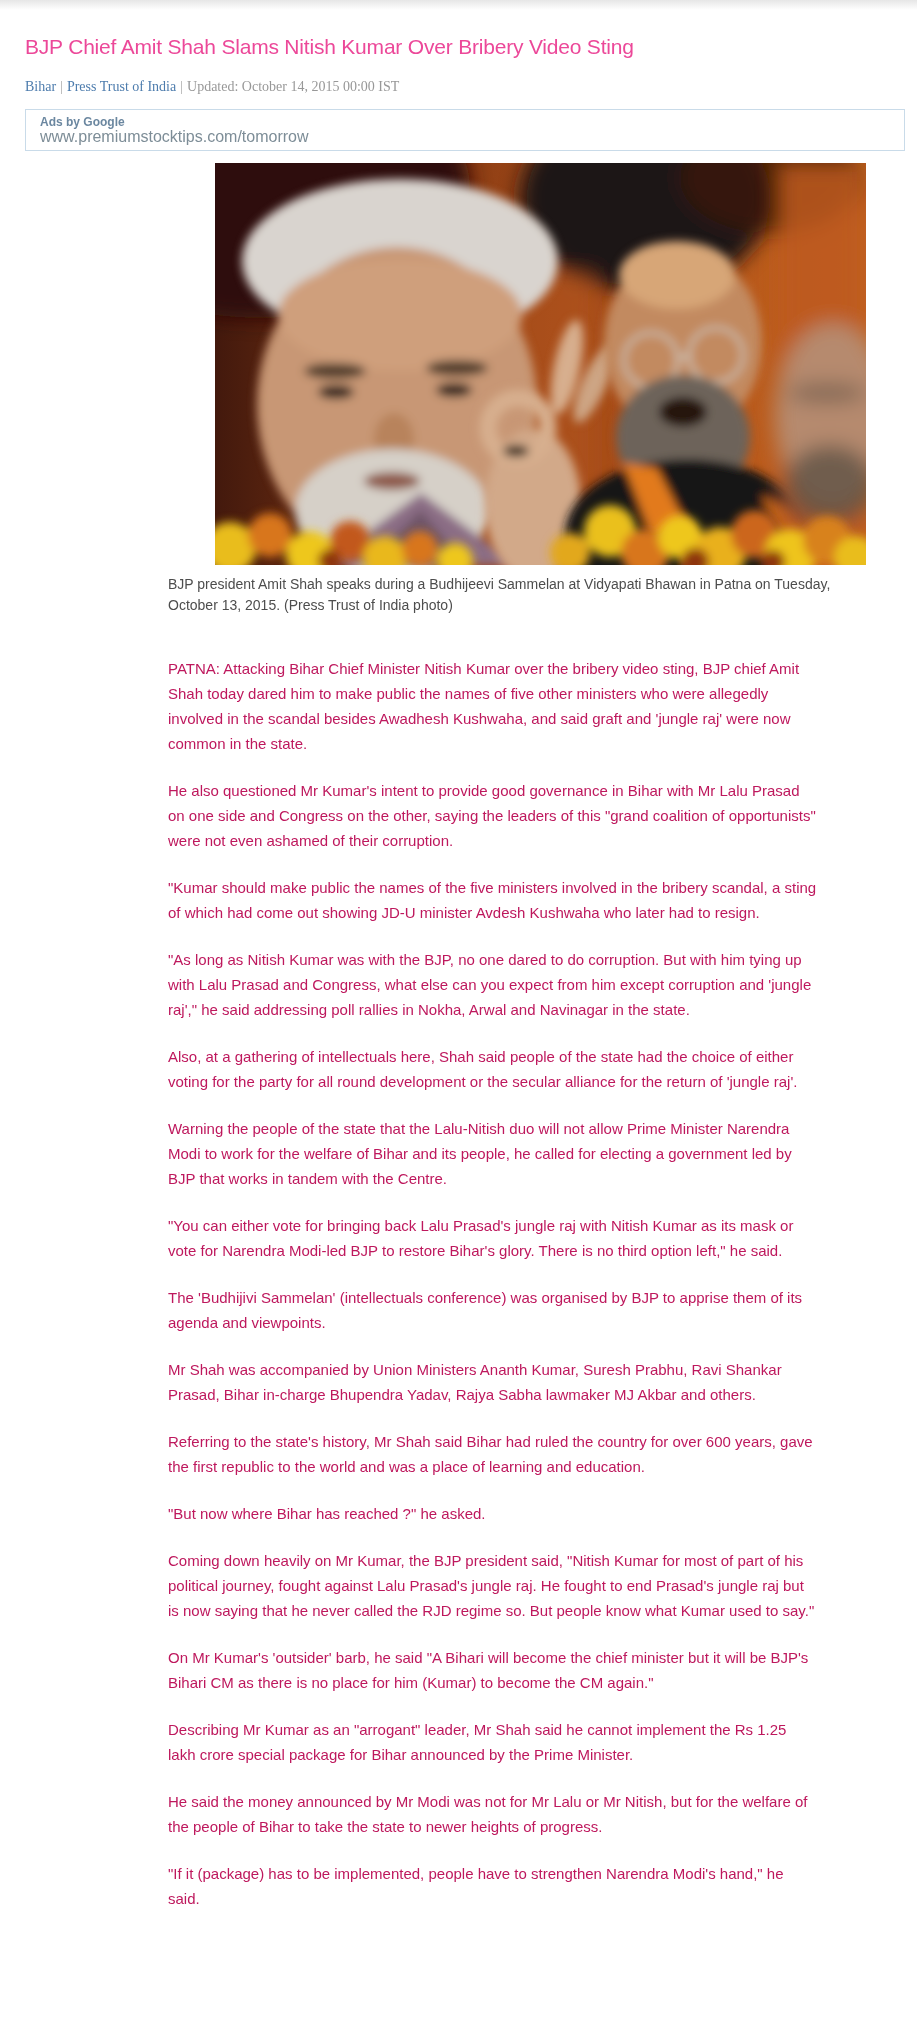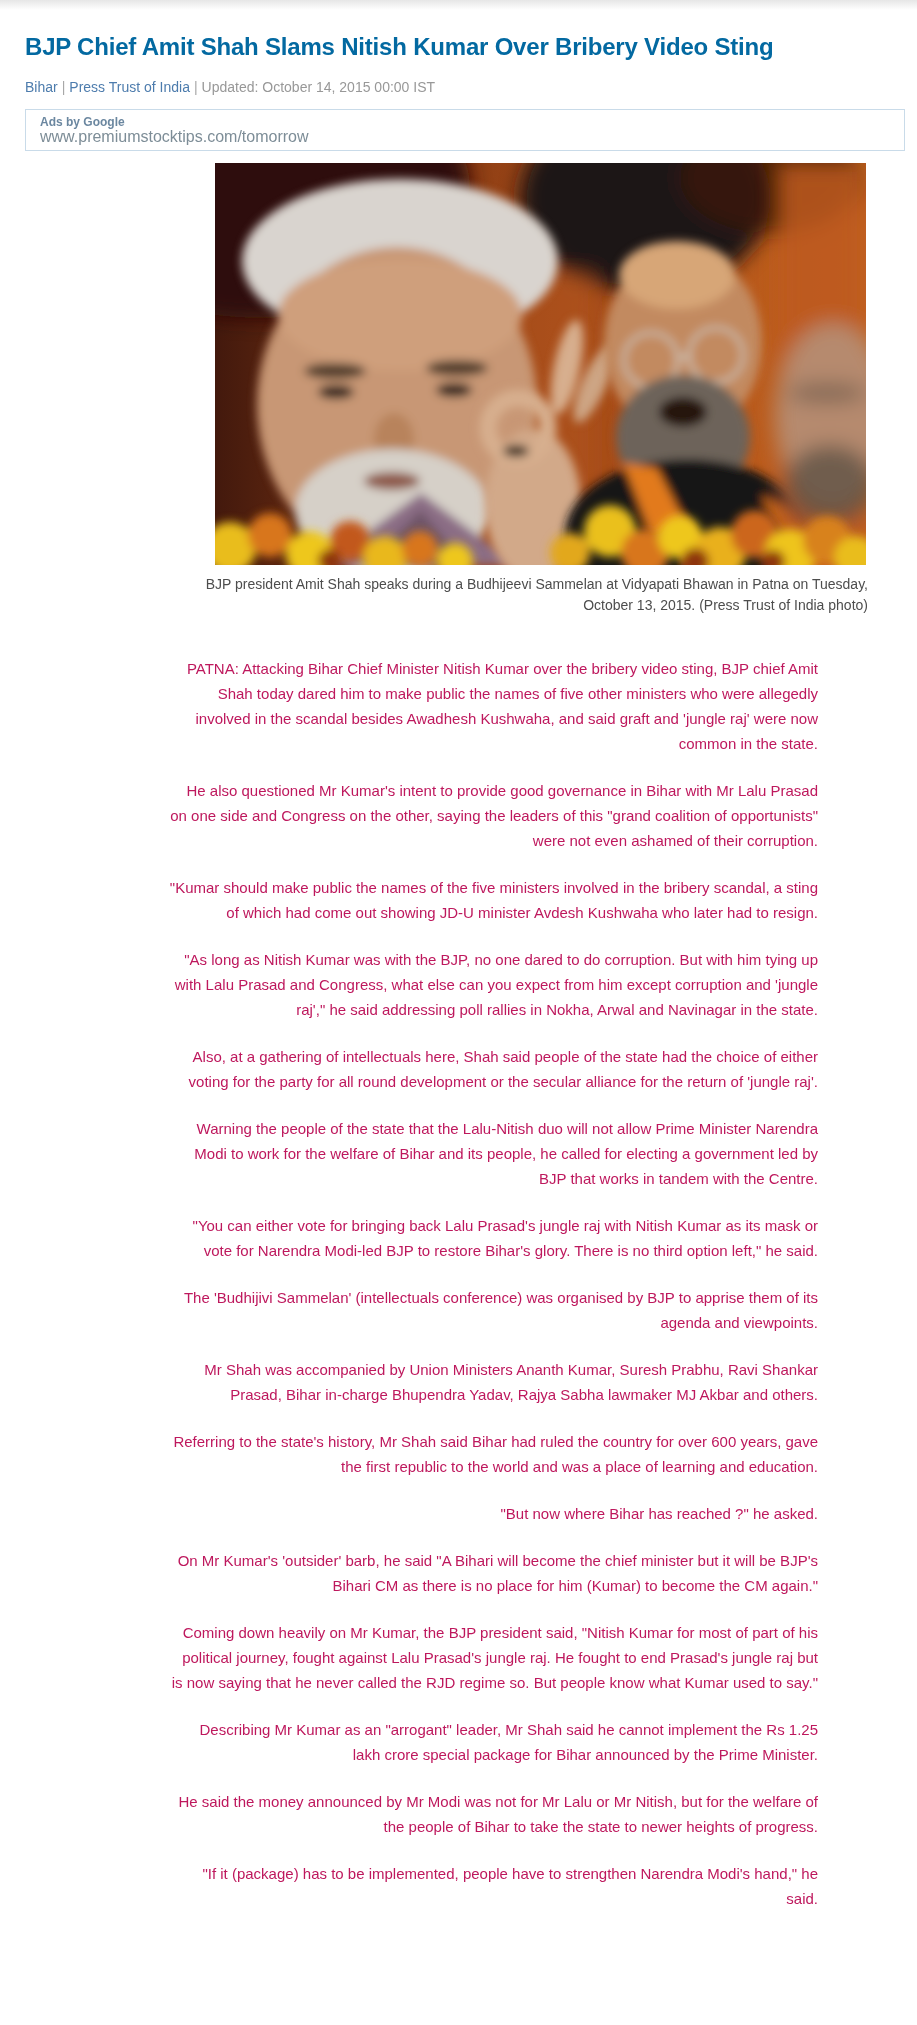--- a/index.html
+++ b/index.html
@@ -11,30 +11,31 @@
     position: relative;
   }
   .top-fade {
     height: 10px;
     background: linear-gradient(#e6e6e6, #ffffff);
   }
   .content {
     padding: 20px 12px 0 25px;
   }
   h1.headline {
-    font-size: 24px;
+    font-size: 21px;
     line-height: 34px;
-    font-weight: bold;
-    color: #0369a1;
+    font-weight: normal;
+    color: #ec4899;
     letter-spacing: -0.2px;
   }
   .byline {
     margin-top: 15px;
     font-size: 14px;
     color: #989898;
+    font-family: Liberation Serif, serif;
   }
   .byline a {
     color: #4d7cad;
     text-decoration: none;
   }
   .byline .sep { color: #a8a8a8; padding: 0 4px; }
   .ad-box {
     margin-top: 14px;
     border: 1px solid #c9dbe9;
     padding: 5px 22px 7px 14px;
@@ -54,21 +55,20 @@
   }
   .ad-url {
     font-size: 16px;
     color: #7d8d97;
     line-height: 13px;
   }
   .article {
     margin-left: 143px;
     margin-top: 12px;
     width: 745px;
-    text-align: right;
   }
   figure.photo-fig { display: block; }
   .photo-wrap {
     margin-left: 47px;
     width: 651px;
     height: 402px;
     overflow: hidden;
     background: #b5561a;
   }
   .photo-wrap svg { display: block; }
@@ -209,21 +209,21 @@
       <p>He also questioned Mr Kumar's intent to provide good governance in Bihar with Mr Lalu Prasad on one side and Congress on the other, saying the leaders of this "grand coalition of opportunists" were not even ashamed of their corruption.</p>
       <p>"Kumar should make public the names of the five ministers involved in the bribery scandal, a sting of which had come out showing JD-U minister Avdesh Kushwaha who later had to resign.</p>
       <p>"As long as Nitish Kumar was with the BJP, no one dared to do corruption. But with him tying up with Lalu Prasad and Congress, what else can you expect from him except corruption and 'jungle raj'," he said addressing poll rallies in Nokha, Arwal and Navinagar in the state.</p>
       <p>Also, at a gathering of intellectuals here, Shah said people of the state had the choice of either voting for the party for all round development or the secular alliance for the return of 'jungle raj'.</p>
       <p>Warning the people of the state that the Lalu-Nitish duo will not allow Prime Minister Narendra Modi to work for the welfare of Bihar and its people, he called for electing a government led by BJP that works in tandem with the Centre.</p>
       <p>"You can either vote for bringing back Lalu Prasad's jungle raj with Nitish Kumar as its mask or vote for Narendra Modi-led BJP to restore Bihar's glory. There is no third option left," he said.</p>
       <p>The 'Budhijivi Sammelan' (intellectuals conference) was organised by BJP to apprise them of its agenda and viewpoints.</p>
       <p>Mr Shah was accompanied by Union Ministers Ananth Kumar, Suresh Prabhu, Ravi Shankar Prasad, Bihar in-charge Bhupendra Yadav, Rajya Sabha lawmaker MJ Akbar and others.</p>
       <p>Referring to the state's history, Mr Shah said Bihar had ruled the country for over 600 years, gave the first republic to the world and was a place of learning and education.</p>
       <p>"But now where Bihar has reached ?" he asked.</p>
+      <p>Coming down heavily on Mr Kumar, the BJP president said, "Nitish Kumar for most of part of his political journey, fought against Lalu Prasad's jungle raj. He fought to end Prasad's jungle raj but is now saying that he never called the RJD regime so. But people know what Kumar used to say."</p>
       <p>On Mr Kumar's 'outsider' barb, he said "A Bihari will become the chief minister but it will be BJP's Bihari CM as there is no place for him (Kumar) to become the CM again."</p>
-      <p>Coming down heavily on Mr Kumar, the BJP president said, "Nitish Kumar for most of part of his political journey, fought against Lalu Prasad's jungle raj. He fought to end Prasad's jungle raj but is now saying that he never called the RJD regime so. But people know what Kumar used to say."</p>
       <p>Describing Mr Kumar as an "arrogant" leader, Mr Shah said he cannot implement the Rs 1.25 lakh crore special package for Bihar announced by the Prime Minister.</p>
       <p>He said the money announced by Mr Modi was not for Mr Lalu or Mr Nitish, but for the welfare of the people of Bihar to take the state to newer heights of progress.</p>
       <p>"If it (package) has to be implemented, people have to strengthen Narendra Modi's hand," he said.</p>
     </div>
 
   </div>
 </div>
 
 </body></html>

